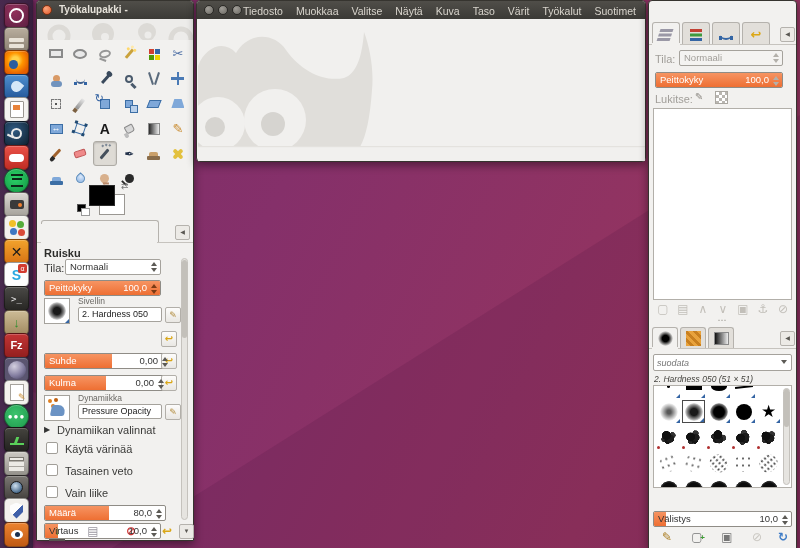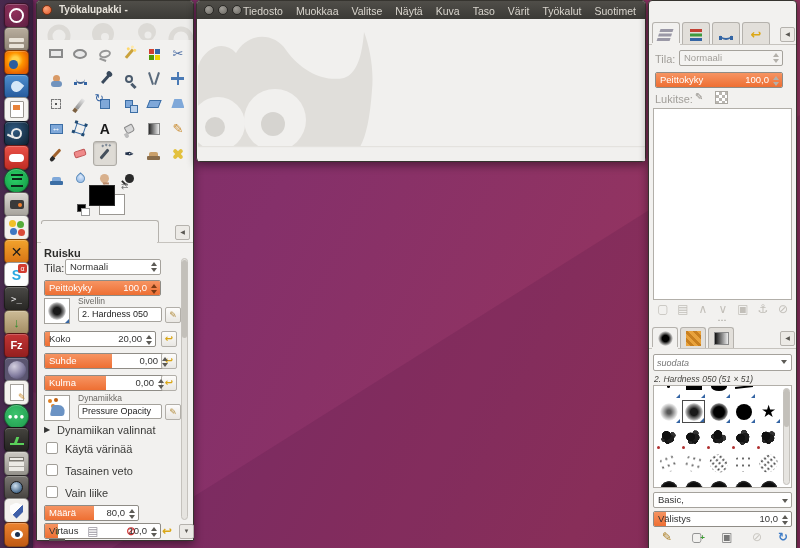--- a/index.html
+++ b/index.html
@@ -551,29 +551,20 @@
     </div>
 
     <div class="abs" style="left:7px;top:297px;width:26px;height:26px;background:#fff;border:1px solid #a5a29c;box-sizing:border-box">
       <span class="abs" style="left:3px;top:3px;width:18px;height:18px;border-radius:50%;background:radial-gradient(circle,rgba(0,0,0,.9) 0 28%,rgba(0,0,0,.45) 55%,transparent 75%)"></span>
       <span class="abs" style="right:0;bottom:0;border-left:4px solid transparent;border-bottom:4px solid #3465a4"></span>
     </div>
     <div class="lbl small" style="left:41px;top:295px">Sivellin</div>
     <div class="entry" style="left:41px;top:306px;width:84px;height:15px">2. Hardness 050</div>
     <div class="btn16" style="left:128px;top:306px"><span style="color:#b08a3a;font-size:9px">✎</span></div>
 
-    <div class="sscale" style="left:7px;top:330px;width:112px">
-      <span class="fill" style="width:5px"></span>
-      <span class="lab">Koko</span>
-      <span class="val">20,00</span>
-      <span class="spin">
-          <u></u>
-          <d></d>
-        </span>
-    </div>
     <div class="btn16" style="left:124px;top:330px"><span style="color:#d9a616;font-weight:bold">↩</span></div>
 
     <div class="sscale white" style="left:7px;top:352px;width:128px">
       <span class="fill" style="width:53%"></span>
       <span class="lab">Suhde</span>
       <span class="val" style="color:#333">0,00</span>
       <span class="spin">
           <u></u>
           <d></d>
         </span>
@@ -602,21 +593,21 @@
     <div class="abs" style="left:7px;top:424px;font-size:8px;color:#333">▶</div>
     <div class="lbl" style="left:20px;top:423px">Dynamiikan valinnat</div>
 
     <div class="cbx" style="left:9px;top:441px"></div>
     <div class="lbl" style="left:28px;top:442px">Käytä värinää</div>
     <div class="cbx" style="left:9px;top:463px"></div>
     <div class="lbl" style="left:28px;top:464px">Tasainen veto</div>
     <div class="cbx" style="left:9px;top:485px"></div>
     <div class="lbl" style="left:28px;top:486px">Vain liike</div>
 
-    <div class="sscale white" style="left:7px;top:504px;width:95px">
+    <div class="sscale white" style="left:7px;top:504px;width:122px">
       <span class="fill" style="width:53%"></span>
       <span class="lab">Määrä</span>
       <span class="val" style="color:#333">80,0</span>
       <span class="spin">
           <u></u>
           <d></d>
         </span>
     </div>
     <div class="sscale" style="left:7px;top:522px;width:117px">
       <span class="fill" style="width:13px"></span>
@@ -827,26 +818,20 @@
         </div>
       <div class="bcell b-chalk" style="left:103px;top:92px">
           <i class="r4"></i>
         </div>
 
       <div class="vsb" style="left:129px;top:2px;height:97px">
         <span class="th" style="top:0;height:38px"></span>
       </div>
     </div>
 
-    <div class="combo" style="left:4px;top:491px;width:139px;height:16px">
-      <span>Basic,</span>
-      <span class="spin" style="top:6px">
-          <d></d>
-        </span>
-    </div>
 
     <div class="sscale" style="left:4px;top:510px;width:139px">
       <span class="fill" style="width:12px"></span>
       <span class="lab">Välistys</span>
       <span class="val">10,0</span>
       <span class="spin">
           <u></u>
           <d></d>
         </span>
     </div>

